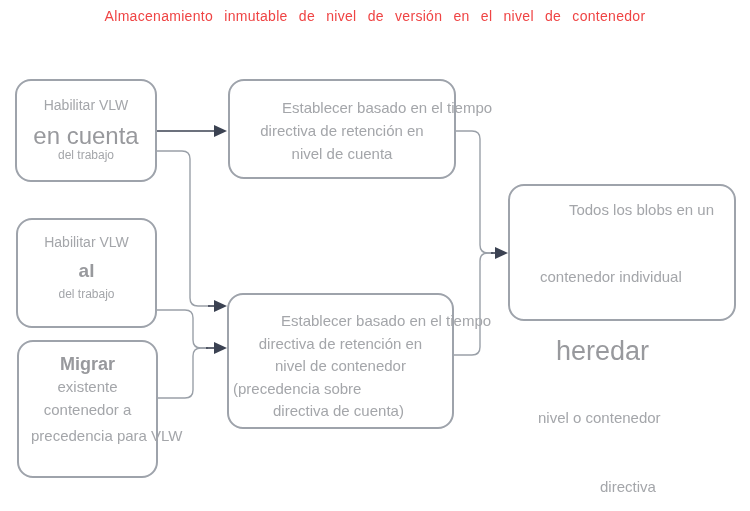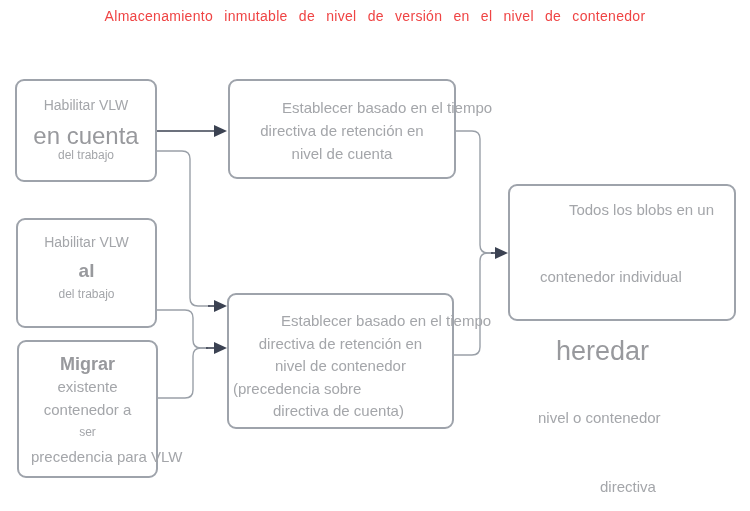--- a/index.html
+++ b/index.html
@@ -17,21 +17,21 @@
   }
   .title{
     position:absolute;left:0;top:8px;width:750px;text-align:center;
     font-size:14px;color:#ef4444;word-spacing:7px;letter-spacing:0.3px;
   }
   .connectors{position:absolute;left:0;top:0;width:750px;height:511px;}
   .connectors path.c{stroke:var(--line);stroke-width:1.4;fill:none;}
   .connectors path.d{stroke:var(--dark);stroke-width:1.6;fill:none;}
   .connectors polygon{fill:var(--dark);}
   .node{
-    position:absolute;background:#fff;border:2px solid var(--border);border-radius:9px;
+    position:absolute;background:#fff;border:2px solid var(--border);border-radius:16px;
     box-sizing:border-box;display:flex;flex-direction:column;align-items:center;
     color:var(--text);
   }
   .ln{width:100%;text-align:center;white-space:nowrap;overflow:visible;}
   .t-sm{font-size:14px;line-height:20px;}
   .t-xs{font-size:12px;line-height:16px;}
   .t-md{font-size:15px;line-height:23px;}
   .t-md5{font-size:15px;line-height:22.5px;}
   .t-xl{font-size:24px;line-height:26px;color:var(--text-strong);}
   .t-al{font-size:19px;line-height:24px;font-weight:bold;color:var(--text-strong);}
@@ -100,21 +100,20 @@
   <div class="node" id="n2">
     <div class="ln l1 t-sm">Habilitar VLW</div>
     <div class="ln l2 t-al">al</div>
     <div class="ln l4 t-xs">del trabajo</div>
   </div>
 
   <div class="node" id="n3">
     <div class="ln l1 t-mig">Migrar</div>
     <div class="ln l2 t-md">existente</div>
     <div class="ln l3 t-md">contenedor a</div>
-    <div class="ln l4 t-xs">ser</div>
     <div class="ln l5 t-md">precedencia para VLW</div>
   </div>
 
   <div class="node" id="n4">
     <div class="ln l1 t-md">Establecer basado en el tiempo</div>
     <div class="ln l2 t-md">directiva de retención en</div>
     <div class="ln l3 t-md">nivel de cuenta</div>
   </div>
 
   <div class="node" id="n5">

